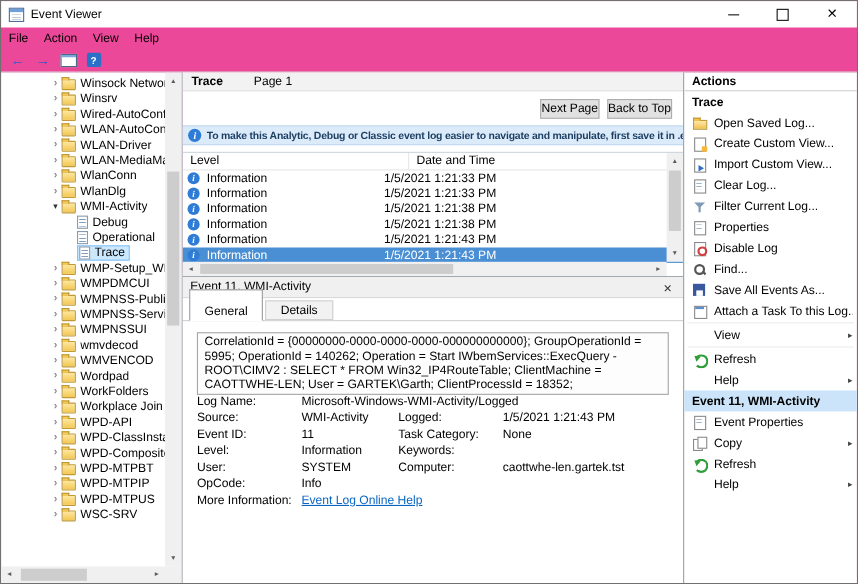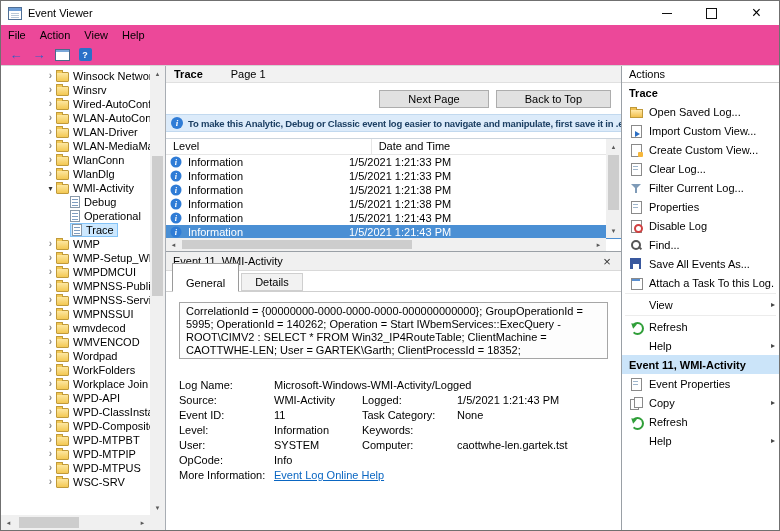--- a/index.html
+++ b/index.html
@@ -61,21 +61,21 @@
 .hth{position:absolute;top:2px;height:11px;background:#cdcdcd}
 .tree-vsb{top:0;right:0;bottom:15px;width:15px}
 .tree-hsb{left:0;bottom:0;right:15px;height:15px}
 .tree-corner{position:absolute;right:0;bottom:0;width:15px;height:15px;background:#f0f0f0}
 
 
 .middle{flex:1;display:flex;flex-direction:column;min-width:0;background:#fff}
 .mid-header{height:17px;background:#f2f2f2;border-bottom:1px solid #e0e0e0;display:flex;align-items:center;padding-left:8px;flex:0 0 auto}
 .mid-title{font-weight:bold;margin-right:28px}
 .btn-row{height:31px;display:flex;justify-content:flex-end;align-items:center;gap:7px;padding-right:10px;flex:0 0 auto}
-.btn{background:#e1e1e1;border:1px solid #adadad;padding:2px 28px;font-size:11px}
+.btn{background:#e1e1e1;border:1px solid #adadad;padding:2px 0;font-size:11px}
 .infobar{height:18px;background:#dcebfa;border-top:1px solid #c2d9ef;border-bottom:1px solid #c2d9ef;display:flex;align-items:center;gap:5px;padding-left:5px;color:#1c3f63;font-weight:bold;font-size:9.5px;letter-spacing:-0.2px;flex:0 0 auto;white-space:nowrap;overflow:hidden}
 .eico{width:12px;height:12px;border-radius:50%;background:#2f7cd6;color:#fff;display:inline-flex;align-items:center;justify-content:center;flex:0 0 12px}
 .eico::before{content:"i";font-family:"Liberation Serif",serif;font-size:9px;font-style:italic;font-weight:bold}
 
 .elist{position:relative;height:113px;margin-top:6px;border-top:1px solid #ccd4dc;flex:0 0 auto;overflow:hidden}
 .ehdr{display:flex;height:16px;border-bottom:1px solid #e6e6e6}
 .ehc{padding:1px 0 0 7px;border-right:1px solid #e6e6e6}
 .ehc.c1{width:216px}
 .ehc.c2{width:262px}
 .erow{display:flex;align-items:center;height:14px}
@@ -90,29 +90,29 @@
 
 
 .details{flex:1;border-top:1px solid #9aa0a6;display:flex;flex-direction:column;min-height:0;background:#fff}
 .det-title{height:19px;background:#f0f0f0;border-bottom:1px solid #d9d9d9;display:flex;align-items:center;padding:0 7px;flex:0 0 auto}
 .det-close{margin-left:auto;width:14px;text-align:center;color:#333}
 .det-close::before{content:"×";font-size:13px}
 .tabs{display:flex;align-items:flex-end;height:21px;padding-left:6px;border-bottom:1px solid #cfcfcf;flex:0 0 auto}
 .tab{padding:2px 13px;border:1px solid #cfcfcf;background:#f2f2f2;margin-right:2px}
 .tab.active{background:#fff;border-color:#9a9a9a;border-bottom:1px solid #fff;margin-bottom:-1px;padding-top:13px}
 .desc{margin:10px 13px 0;height:57px;border:1px solid #a6a6a6;background:#fdfdfd;padding:2px 6px;line-height:13px;overflow:hidden;flex:0 0 auto}
-.fields{display:grid;grid-template-columns:95px 88px 95px 1fr;row-gap:2px;margin:20px 10px 0 13px}
+.fields{display:grid;grid-template-columns:95px 88px 95px 1fr;row-gap:2px;margin:0 10px 0 13px}
 .fields>span{height:13px;overflow:hidden;white-space:nowrap}
 .spanval{grid-column:2/5}
 .linkcell{grid-column:2/5}
 .link{color:#0a66c2;text-decoration:underline}
 
 
 .actions{width:158px;flex:0 0 158px;border-left:1px solid #9aa0a6;background:#fff;display:flex;flex-direction:column;overflow:hidden}
-.act-title{height:17px;font-weight:normal;display:flex;align-items:center;padding-left:7px;border-bottom:1px solid #cfcfcf;flex:0 0 auto}
+.act-title{height:17px;font-weight:bold;display:flex;align-items:center;padding-left:7px;border-bottom:1px solid #cfcfcf;flex:0 0 auto}
 .agh{height:19px;font-weight:bold;display:flex;align-items:center;padding-left:7px;flex:0 0 auto}
 .agh.sel2{background:#cbe4f9}
 .aitem{height:19px;display:flex;align-items:center;padding:0 4px 0 7px;gap:6px;flex:0 0 auto}
 .albl{white-space:nowrap;overflow:hidden}
 .sub{margin-left:auto;color:#444;font-size:8px;flex:0 0 auto}
 .sub::before{content:"▸"}
 .asep{height:1px;background:#ececec;margin:1px 3px;flex:0 0 auto}
 .aspc{width:14px;flex:0 0 14px}
 
 
@@ -229,25 +229,20 @@
         <div class="trow l1">
             <span class="tarr"></span>
             <span class="hl">
               <span class="tico log"></span>
               <span class="tlbl">Trace</span>
             </span>
           </div>
         <div class="trow l0">
             <span class="tarr c"></span>
             <span class="tico folder"></span>
-            <span class="tlbl">WMP</span>
-          </div>
-        <div class="trow l0">
-            <span class="tarr c"></span>
-            <span class="tico folder"></span>
             <span class="tlbl">WMP-Setup_WM</span>
           </div>
         <div class="trow l0">
             <span class="tarr c"></span>
             <span class="tico folder"></span>
             <span class="tlbl">WMPDMCUI</span>
           </div>
         <div class="trow l0">
             <span class="tarr c"></span>
             <span class="tico folder"></span>
@@ -443,26 +438,26 @@
 
     <div class="actions">
       <div class="act-title">Actions</div>
       <div class="agh">Trace</div>
 
       <div class="aitem">
           <span class="ic fold"></span>
           <span class="albl">Open Saved Log...</span>
         </div>
       <div class="aitem">
+          <span class="ic view"></span>
+          <span class="albl">Create Custom View...</span>
+        </div>
+      <div class="aitem">
           <span class="ic import"></span>
           <span class="albl">Import Custom View...</span>
-        </div>
-      <div class="aitem">
-          <span class="ic view"></span>
-          <span class="albl">Create Custom View...</span>
         </div>
       <div class="aitem">
           <span class="ic page"></span>
           <span class="albl">Clear Log...</span>
         </div>
       <div class="aitem">
           <span class="ic filter"></span>
           <span class="albl">Filter Current Log...</span>
         </div>
       <div class="aitem">

